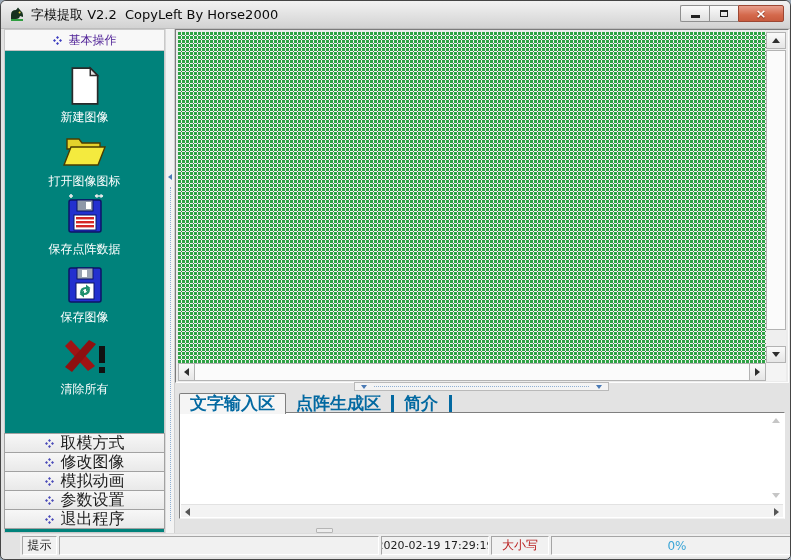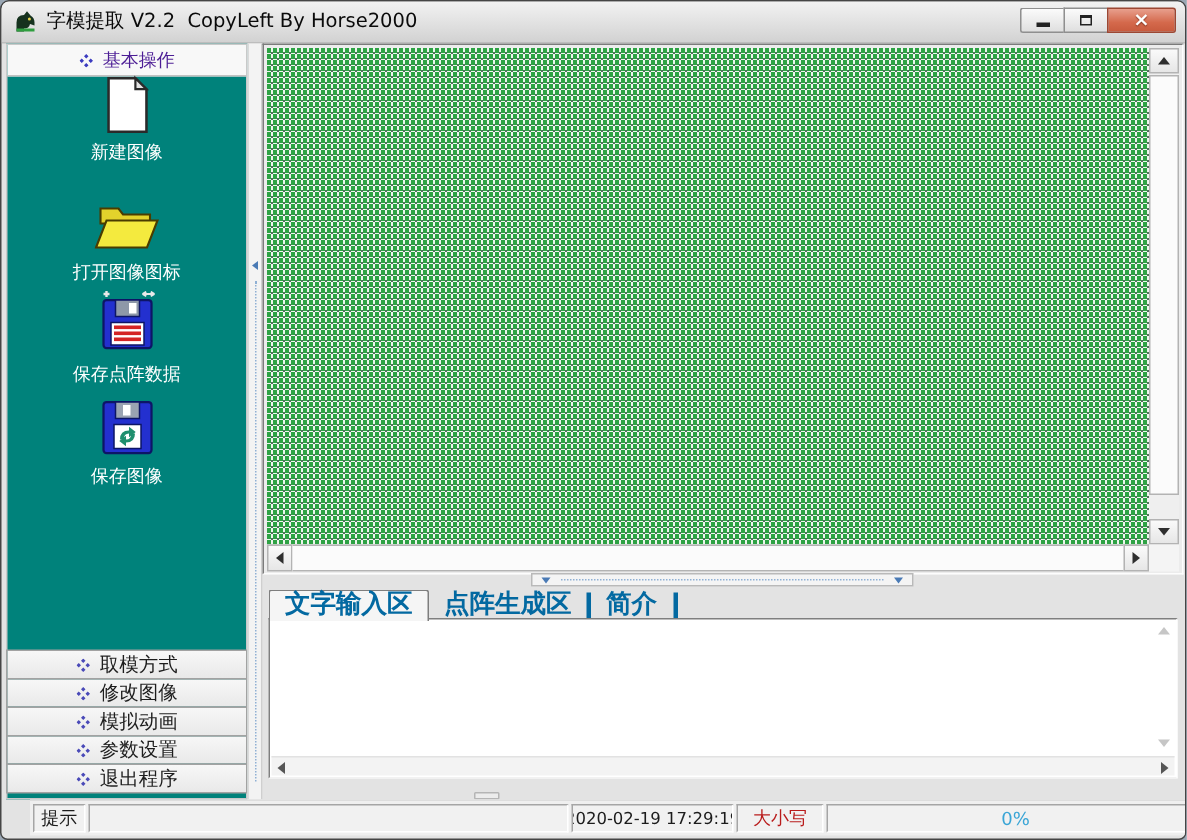--- a/index.html
+++ b/index.html
@@ -23,21 +23,21 @@
   .glyph-close{color:#fff;font-size:13px;font-weight:bold;line-height:15px;text-shadow:0 1px 1px #7a2d1a;}
   
   .sidebar{position:absolute;left:3px;top:28px;width:161px;height:504px;background:#00827b;border:1px solid #c9c9c9;}
   .sb-header{position:absolute;left:0;top:0;width:100%;height:21px;background:#f8f8f8;border-bottom:1px solid #c2c2c2;
              display:flex;align-items:center;justify-content:center;gap:7px;font-size:12px;color:#4c1d95;cursor:pointer;}
   .tool{position:absolute;left:0;width:100%;display:flex;flex-direction:column;align-items:center;gap:3px;
         color:#ffffff;font-size:12px;cursor:pointer;text-align:center;}
   .tool svg{display:block;}
   .sections{position:absolute;left:-1px;right:-1px;bottom:3px;}
   .section-btn{height:20px;margin-top:-1px;border:1px solid #a2a2a2;background:linear-gradient(#f7f7f7,#e9e9e9);
-        display:flex;align-items:center;justify-content:center;gap:7px;font-size:13px;color:#1d1d1d;cursor:pointer;}
+        display:flex;align-items:center;justify-content:center;gap:7px;font-size:16px;color:#1d1d1d;cursor:pointer;}
   
   .vsplit{position:absolute;left:164px;top:28px;width:10px;height:504px;background:#f3f3f3;
           border-left:1px solid #dadada;border-right:1px solid #cfcfcf;}
   .vsplit .tri{position:absolute;left:2px;top:145px;}
   .vsplit::after{content:"";position:absolute;left:4px;top:158px;bottom:12px;border-left:1px dotted #8fb0d4;}
   
   .canvas-panel{position:absolute;left:174px;top:28px;width:614px;height:354px;background:#ececec;
                 border:1px solid;border-color:#7b7b7b #fdfdfd #fdfdfd #7b7b7b;}
   .canvas{position:absolute;left:2px;top:2px;width:588px;height:331px;
           background:#eef6ee conic-gradient(from 0deg at 3px 3px,
@@ -128,21 +128,21 @@
   </div>
 
   <div class="sidebar">
     <div class="sb-header">
       <svg class="dia" width="9" height="9" viewBox="0 0 12 12">
         <path d="M6 0 L8 2 L6 4 L4 2 Z M6 8 L8 10 L6 12 L4 10 Z M0 6 L2 4 L4 6 L2 8 Z M8 6 L10 4 L12 6 L10 8 Z" fill="#3c3cc0"></path>
       </svg>
       <span>基本操作</span>
     </div>
 
-    <div class="tool" style="top:20px;">
+    <div class="tool" style="top:36px;">
       <svg width="34" height="40" viewBox="0 0 32 38">
         <path d="M4 2 L21 2 L28 9 L28 36 L4 36 Z" fill="#ffffff" stroke="#2a2a2a" stroke-width="1.6"></path>
         <path d="M21 2 L21 9 L28 9 Z" fill="#e4e4e4" stroke="#2a2a2a" stroke-width="1.4"></path>
       </svg>
       <span>新建图像</span>
     </div>
 
     <div class="tool" style="top:102px;">
       <svg width="44" height="38" viewBox="0 0 44 36">
         <path d="M4 6 L16 6 L19 10 L37 10 L37 16 L4 16 Z" fill="#e3d22c" stroke="#4a3c00" stroke-width="1.4"></path>
@@ -171,20 +171,29 @@
         <rect x="3" y="2" width="32" height="34" rx="2" fill="#2330cf" stroke="#0d1566" stroke-width="1.5"></rect>
         <rect x="11" y="2" width="16" height="11" fill="#9aa3b2" stroke="#0d1566" stroke-width="1"></rect>
         <rect x="16" y="4" width="5" height="7" fill="#ffffff"></rect>
         <rect x="10" y="17" width="18" height="16" fill="#ffffff" stroke="#0d1566" stroke-width="1"></rect>
         <path d="M14 27 Q14 21 20 21 L20 18.5 L24.5 22 L20 25.5 L20 23 Q16.5 23 16.5 27 Z" fill="#1f8f6e"></path>
         <path d="M24 23 Q24 29 18 29 L18 31.5 L13.5 28 L18 24.5 L18 27 Q21.5 27 21.5 23 Z" fill="#1f8f6e"></path>
       </svg>
       <span>保存图像</span>
     </div>
 
+    <div class="tool" style="top:308px;">
+      <svg width="48" height="40" viewBox="0 0 48 40">
+        <path d="M4 8 L10 2 L34 28 L27 33 Z" fill="#a01414"></path>
+        <path d="M28 2 L35 6 L11 34 L4 29 Z" fill="#8e1010"></path>
+        <rect x="38" y="8" width="6" height="17" fill="#111111"></rect>
+        <rect x="38" y="29" width="6" height="6" fill="#111111"></rect>
+      </svg>
+      <span>清除所有</span>
+    </div>
 
     <div class="sections">
       <div class="section-btn">
         <svg class="dia" width="9" height="9" viewBox="0 0 12 12">
           <path d="M6 0 L8 2 L6 4 L4 2 Z M6 8 L8 10 L6 12 L4 10 Z M0 6 L2 4 L4 6 L2 8 Z M8 6 L10 4 L12 6 L10 8 Z" fill="#4a4ab8"></path>
         </svg>
         <span>取模方式</span>
       </div>
       <div class="section-btn">
         <svg class="dia" width="9" height="9" viewBox="0 0 12 12">

